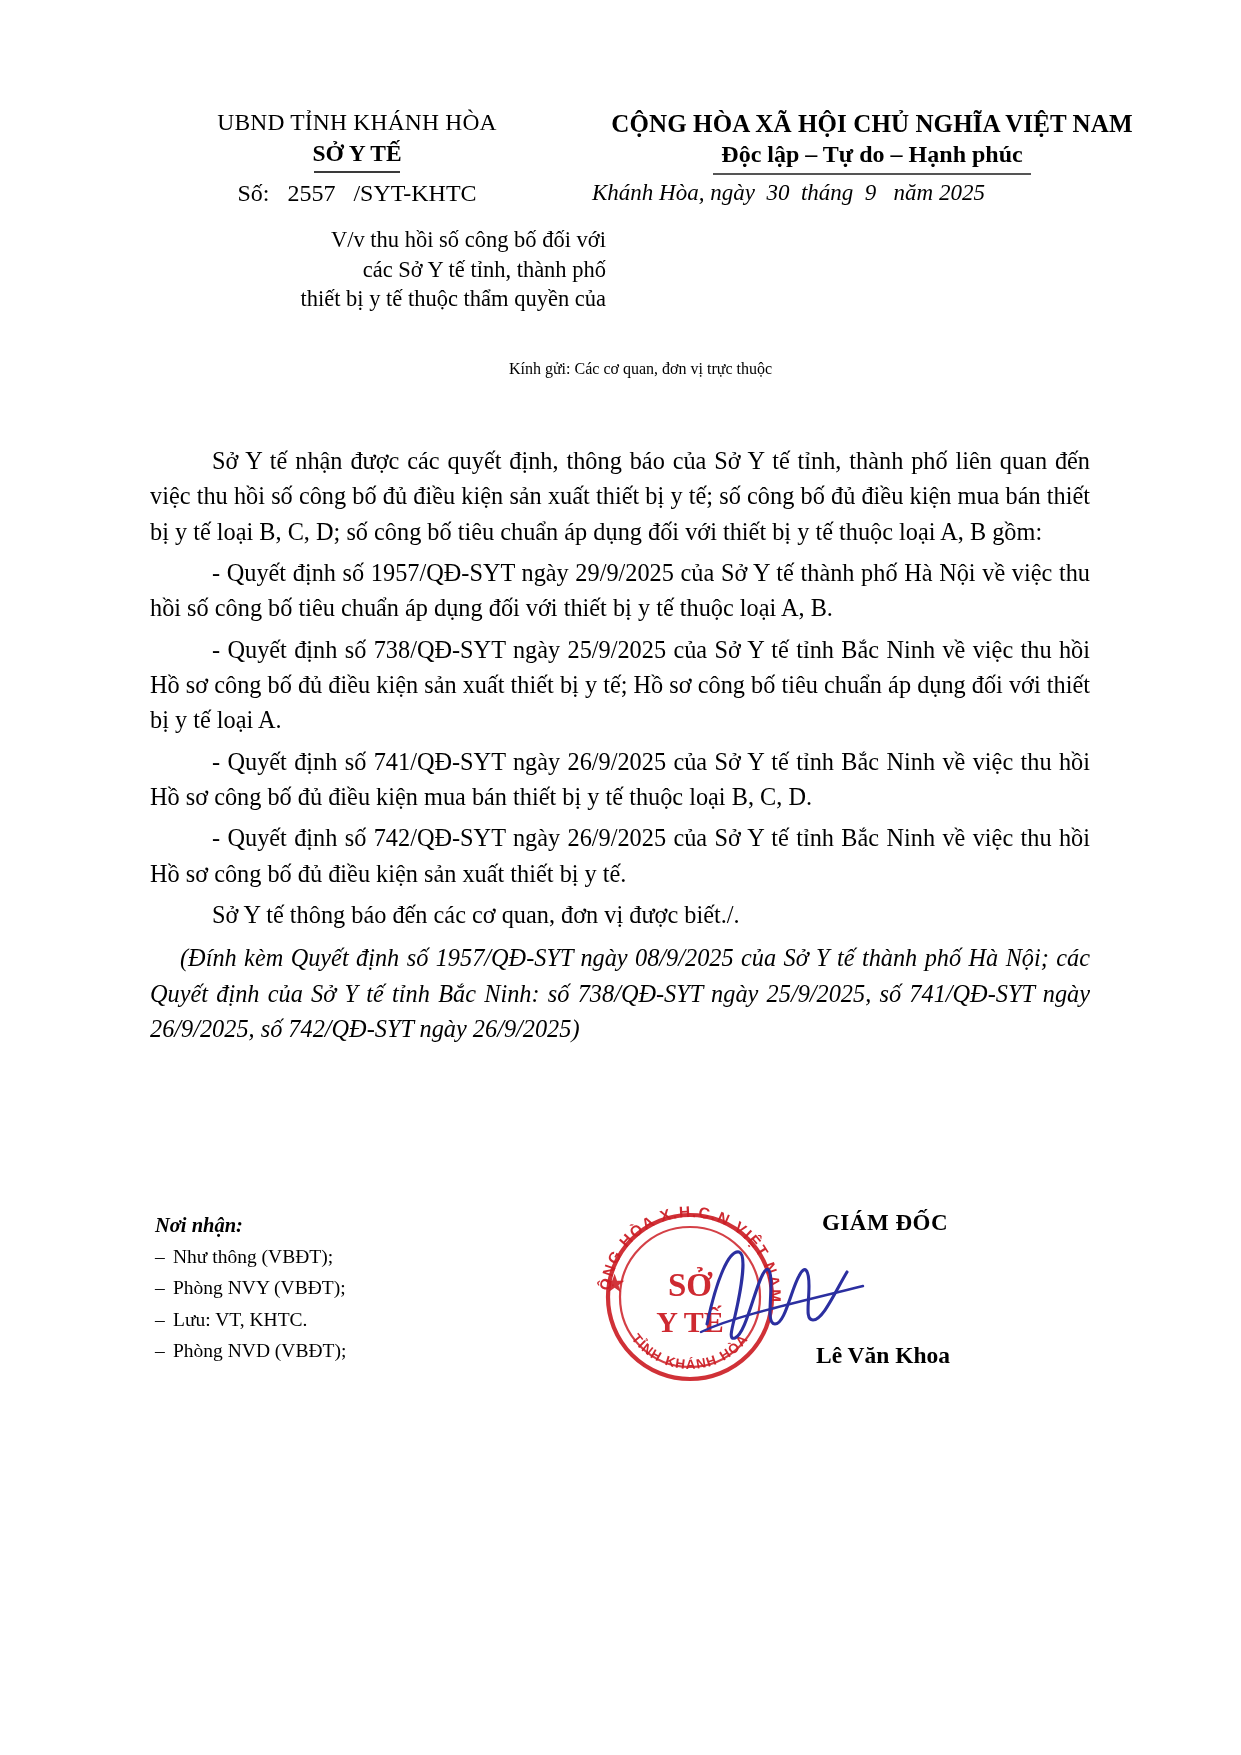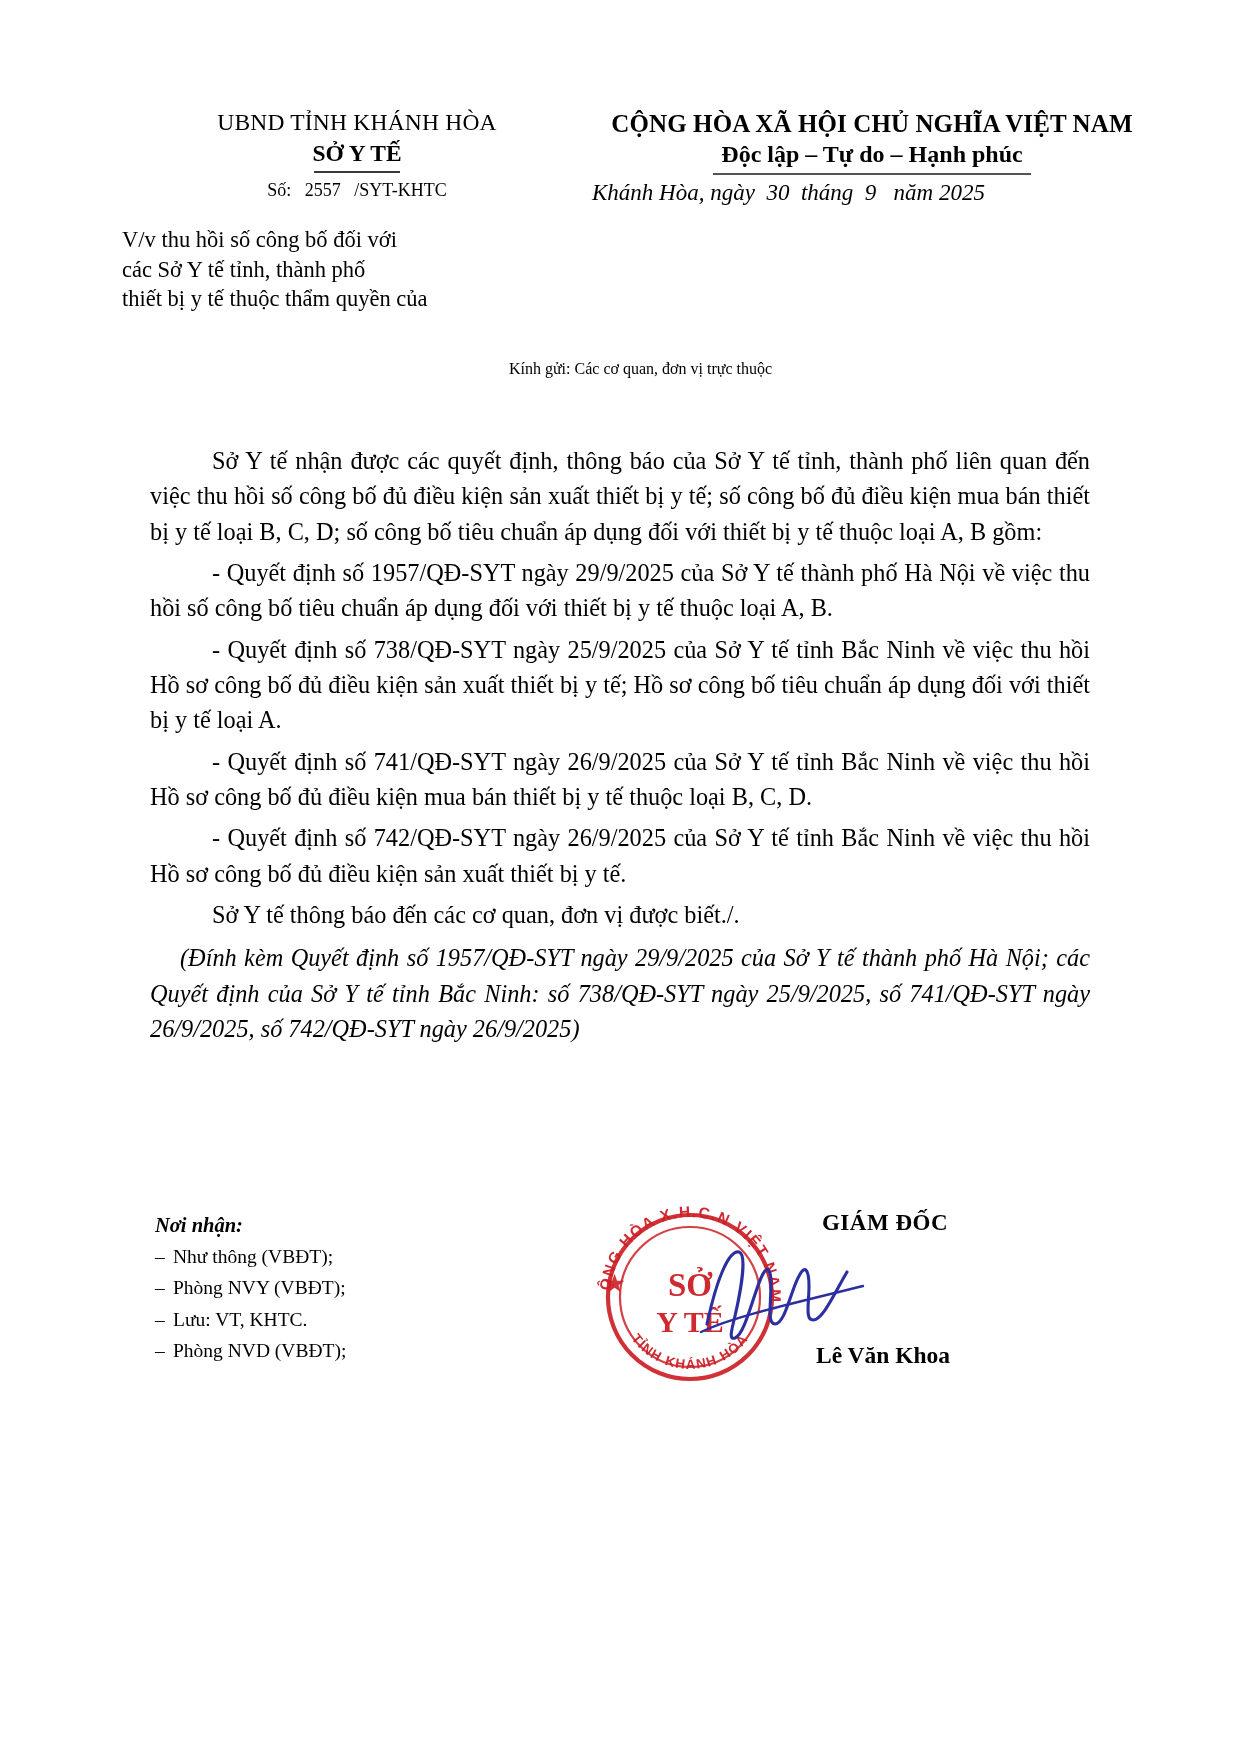--- a/index.html
+++ b/index.html
@@ -88,37 +88,37 @@
     left: 0;
     top: 180px;
     width: 1241px;
     display: flex;
     flex-direction: row;
   }
   .doc-number {
     width: 470px;
     margin-left: 122px;
     text-align: center;
-    font-size: 18px;
+    font-size: 24px;
     white-space: pre;
   }
   .doc-date {
     width: 560px;
     font-style: italic;
     font-size: 23px;
     white-space: pre;
   }
 
   
   .subject {
     position: absolute;
-    left: 122px;
+    left: 136px;
     top: 225px;
     width: 470px;
-    text-align: left;
+    text-align: right;
     font-size: 22.5px;
     line-height: 1.32;
   }
   .subject div { white-space: nowrap; }
 
   
   .recipient {
     position: absolute;
     left: 0;
     top: 360px;
@@ -252,21 +252,21 @@
 
   <div class="recipient">Kính gửi: Các cơ quan, đơn vị trực thuộc</div>
 
   <div class="body">
     <p>Sở Y tế nhận được các quyết định, thông báo của Sở Y tế tỉnh, thành phố liên quan đến việc thu hồi số công bố đủ điều kiện sản xuất thiết bị y tế; số công bố đủ điều kiện mua bán thiết bị y tế loại B, C, D; số công bố tiêu chuẩn áp dụng đối với thiết bị y tế thuộc loại A, B gồm:</p>
     <p class="item">-  Quyết định số 1957/QĐ-SYT ngày 29/9/2025 của Sở Y tế thành phố Hà Nội về việc thu hồi số công bố tiêu chuẩn áp dụng đối với thiết bị y tế thuộc loại A, B.</p>
     <p class="item">-  Quyết định số 738/QĐ-SYT ngày 25/9/2025 của Sở Y tế tỉnh Bắc Ninh về việc thu hồi Hồ sơ công bố đủ điều kiện sản xuất thiết bị y tế; Hồ sơ công bố tiêu chuẩn áp dụng đối với thiết bị y tế loại A.</p>
     <p class="item">-  Quyết định số 741/QĐ-SYT ngày 26/9/2025 của Sở Y tế tỉnh Bắc Ninh về việc thu hồi Hồ sơ công bố đủ điều kiện mua bán thiết bị y tế thuộc loại B, C, D.</p>
     <p class="item">-  Quyết định số 742/QĐ-SYT ngày 26/9/2025 của Sở Y tế tỉnh Bắc Ninh về việc thu hồi Hồ sơ công bố đủ điều kiện sản xuất thiết bị y tế.</p>
     <p>Sở Y tế thông báo đến các cơ quan, đơn vị được biết./.</p>
-    <p class="note">(Đính kèm Quyết định số 1957/QĐ-SYT ngày 29/9/2025 của Sở Y tế thành phố Hà Nội; các Quyết định của Sở Y tế tỉnh Bắc Ninh: số 738/QĐ-SYT ngày 25/9/2025, số 741/QĐ-SYT ngày 26/9/2025, số 742/QĐ-SYT ngày 26/9/2025)</p>
+    <p class="note">(Đính kèm Quyết định số 1957/QĐ-SYT ngày 08/9/2025 của Sở Y tế thành phố Hà Nội; các Quyết định của Sở Y tế tỉnh Bắc Ninh: số 738/QĐ-SYT ngày 25/9/2025, số 741/QĐ-SYT ngày 26/9/2025, số 742/QĐ-SYT ngày 26/9/2025)</p>
   </div>
 
   <div class="footer">
 
     <div class="recv">
       <div class="recv-title">Nơi nhận:</div>
       <div class="recv-item"><span class="dash">–</span><span>Như thông (VBĐT);</span></div>
       <div class="recv-item"><span class="dash">–</span><span>Phòng NVY (VBĐT);</span></div>
       <div class="recv-item"><span class="dash">–</span><span>Lưu: VT, KHTC.</span></div>
       <div class="recv-item"><span class="dash">–</span><span>Phòng NVD (VBĐT);</span></div>

